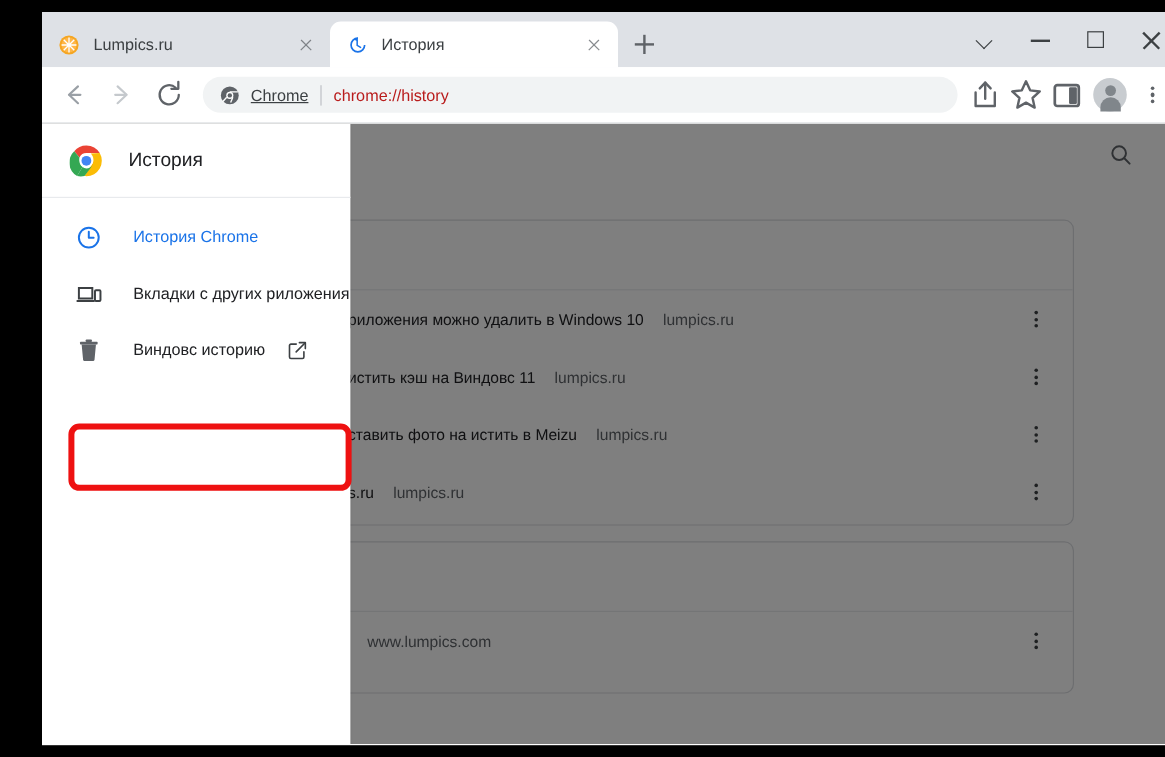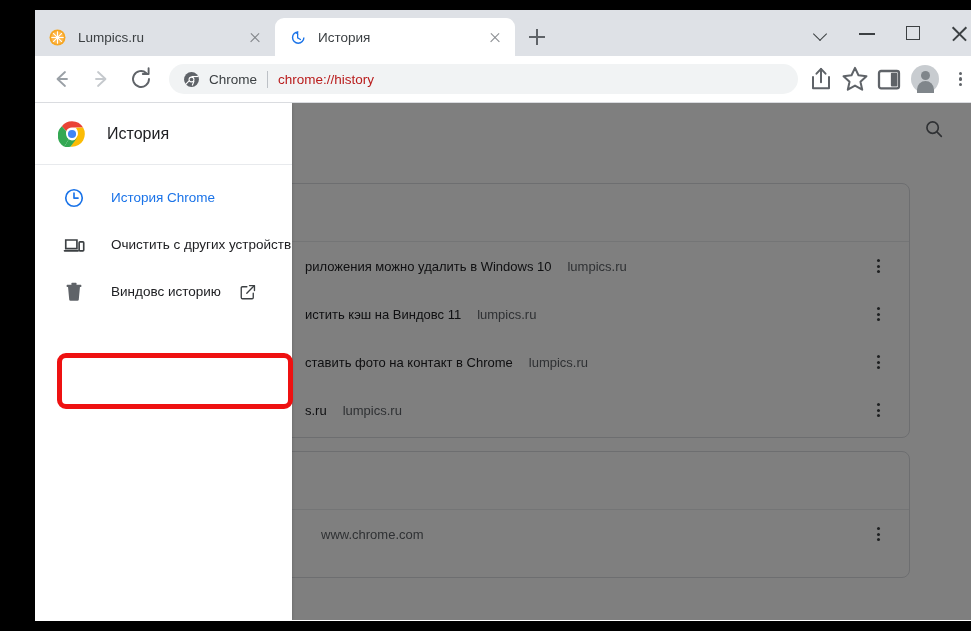--- a/index.html
+++ b/index.html
@@ -190,20 +190,21 @@
   }
   .omni-chrome-icon {
     width: 17px; height: 17px;
     flex: 0 0 17px;
     margin-right: 9px;
   }
   .omni-label {
     font-size: 13.5px;
     color: #3c4043;
     white-space: nowrap;
+    text-decoration: underline;
   }
   .omni-sep {
     width: 1px;
     height: 17px;
     background: #bdc1c6;
     margin: 0 10px;
     flex: 0 0 1px;
   }
   .omni-url {
     font-size: 13.5px;
@@ -275,21 +276,21 @@
     position: absolute;
     right: 37px;
     top: 15px;
     width: 22px;
     height: 22px;
   }
 
   
   .hist-card {
     position: absolute;
-    left: 175px;
+    left: 160px;
     width: 700px;
     background: #ffffff;
     border: 1px solid #dadce0;
     border-radius: 8px;
     box-sizing: border-box;
     overflow: hidden;
   }
   #card-1 { top: 80px; height: 255px; }
   #card-2 { top: 348px; height: 127px; }
 
@@ -597,21 +598,21 @@
           <span class="row-menu">
               <i></i>
               <i></i>
               <i></i>
             </span>
         </div>
 
         <div class="hist-row">
           <span class="row-check"></span>
           <span class="row-fav"></span>
-          <span class="row-title">ставить фото на контакт в Chrome</span>
+          <span class="row-title">ставить фото на истить в Meizu</span>
           <span class="row-domain">lumpics.ru</span>
           <span class="row-spacer"></span>
           <span class="row-menu">
               <i></i>
               <i></i>
               <i></i>
             </span>
         </div>
 
         <div class="hist-row">
@@ -628,21 +629,21 @@
         </div>
       </div>
 
       <div class="hist-card" id="card-2">
         <div class="card-date">22 г.</div>
 
         <div class="hist-row">
           <span class="row-check"></span>
           <span class="row-fav"></span>
           <span class="row-title"></span>
-          <span class="row-domain">www.chrome.com</span>
+          <span class="row-domain">www.lumpics.com</span>
           <span class="row-spacer"></span>
           <span class="row-menu">
               <i></i>
               <i></i>
               <i></i>
             </span>
         </div>
       </div>
 
       <div class="vscroll">
@@ -682,21 +683,21 @@
         </div>
 
         <div class="sm-item">
           <span class="sm-icon">
             <svg width="22" height="22" viewBox="0 0 24 24">
               <path d="M3 6.5 H15.2 V16 H3 Z" stroke="#3c4043" stroke-width="1.8" fill="none"></path>
               <line x1="1.6" y1="18.4" x2="16.6" y2="18.4" stroke="#3c4043" stroke-width="1.8" stroke-linecap="round"></line>
               <rect x="17.6" y="8.6" width="5" height="9.8" rx="0.9" stroke="#3c4043" stroke-width="1.8" fill="none"></rect>
             </svg>
           </span>
-          <span class="sm-label">Очистить с других устройств</span>
+          <span class="sm-label">Вкладки с других риложения</span>
         </div>
 
         <div class="sm-item">
           <span class="sm-icon">
             <svg width="22" height="22" viewBox="0 0 24 24">
               <path d="M5.5 6.6 H18.5 L17.2 20.4 A1.4 1.4 0 0 1 15.8 21.6 H8.2 A1.4 1.4 0 0 1 6.8 20.4 Z" fill="#5f6368"></path>
               <rect x="4" y="4.2" width="16" height="2.4" rx="0.6" fill="#5f6368"></rect>
               <rect x="9.2" y="2" width="5.6" height="2.4" rx="0.7" fill="#5f6368"></rect>
             </svg>
           </span>

